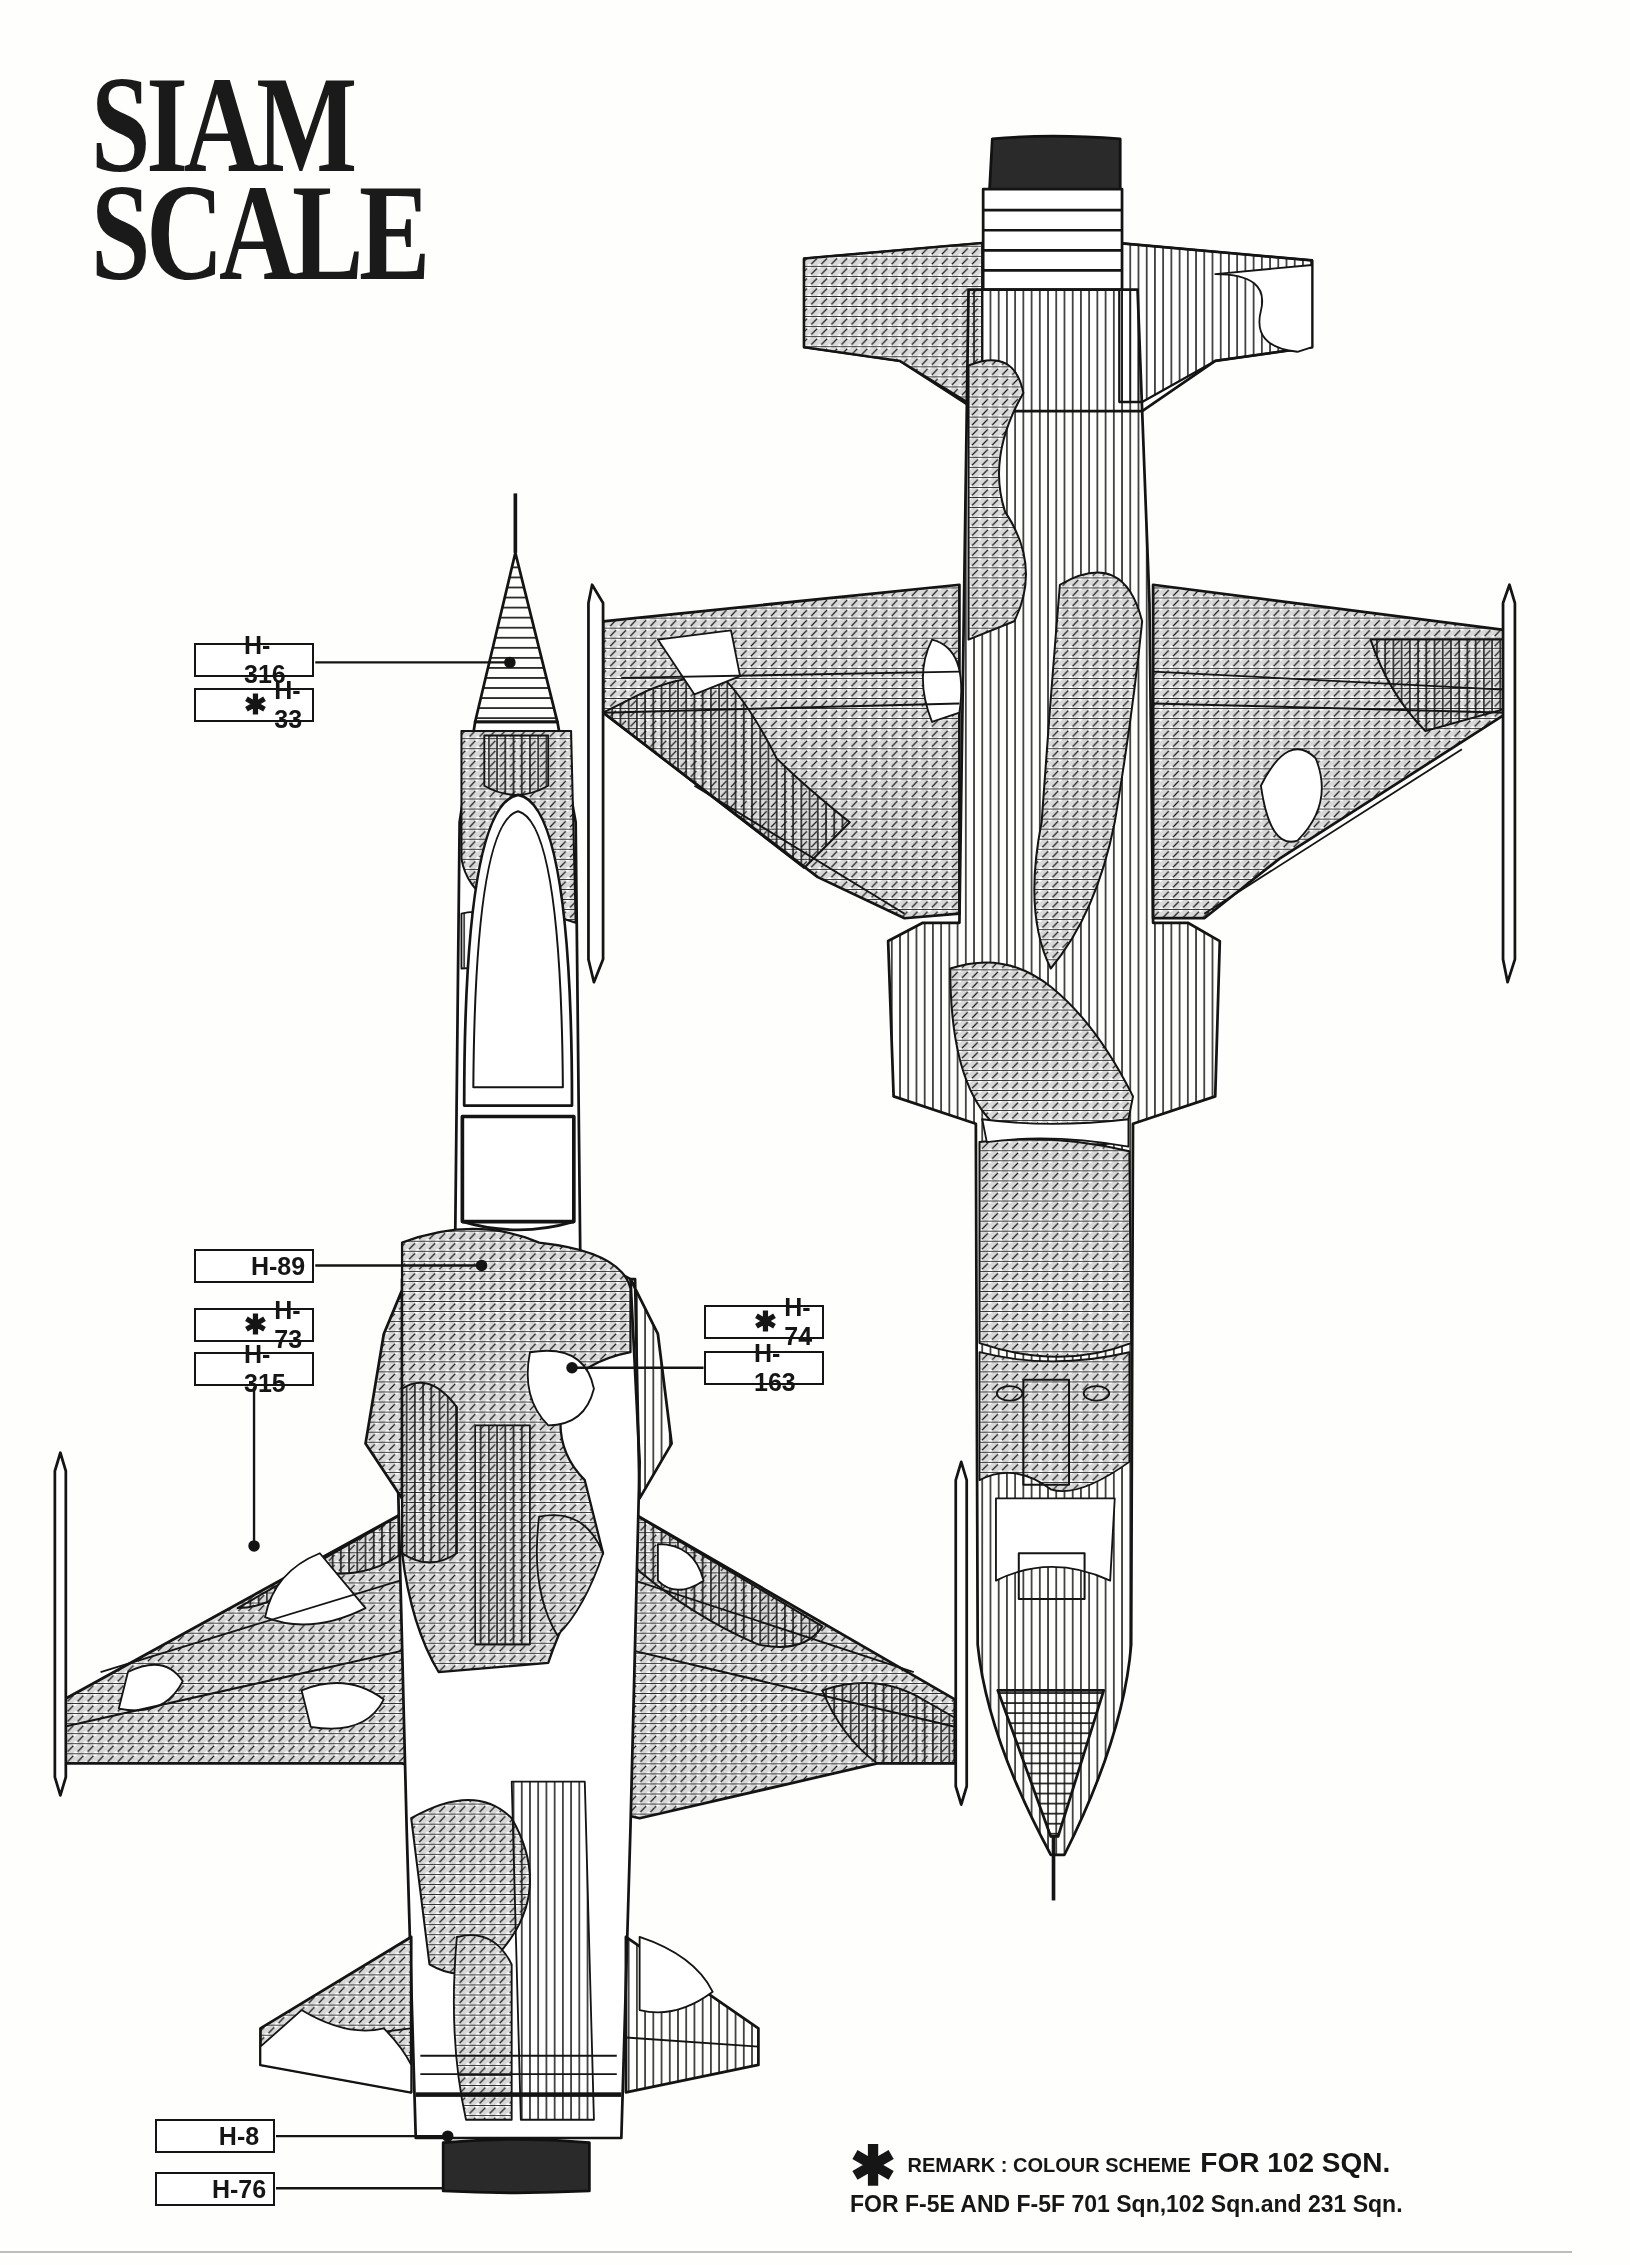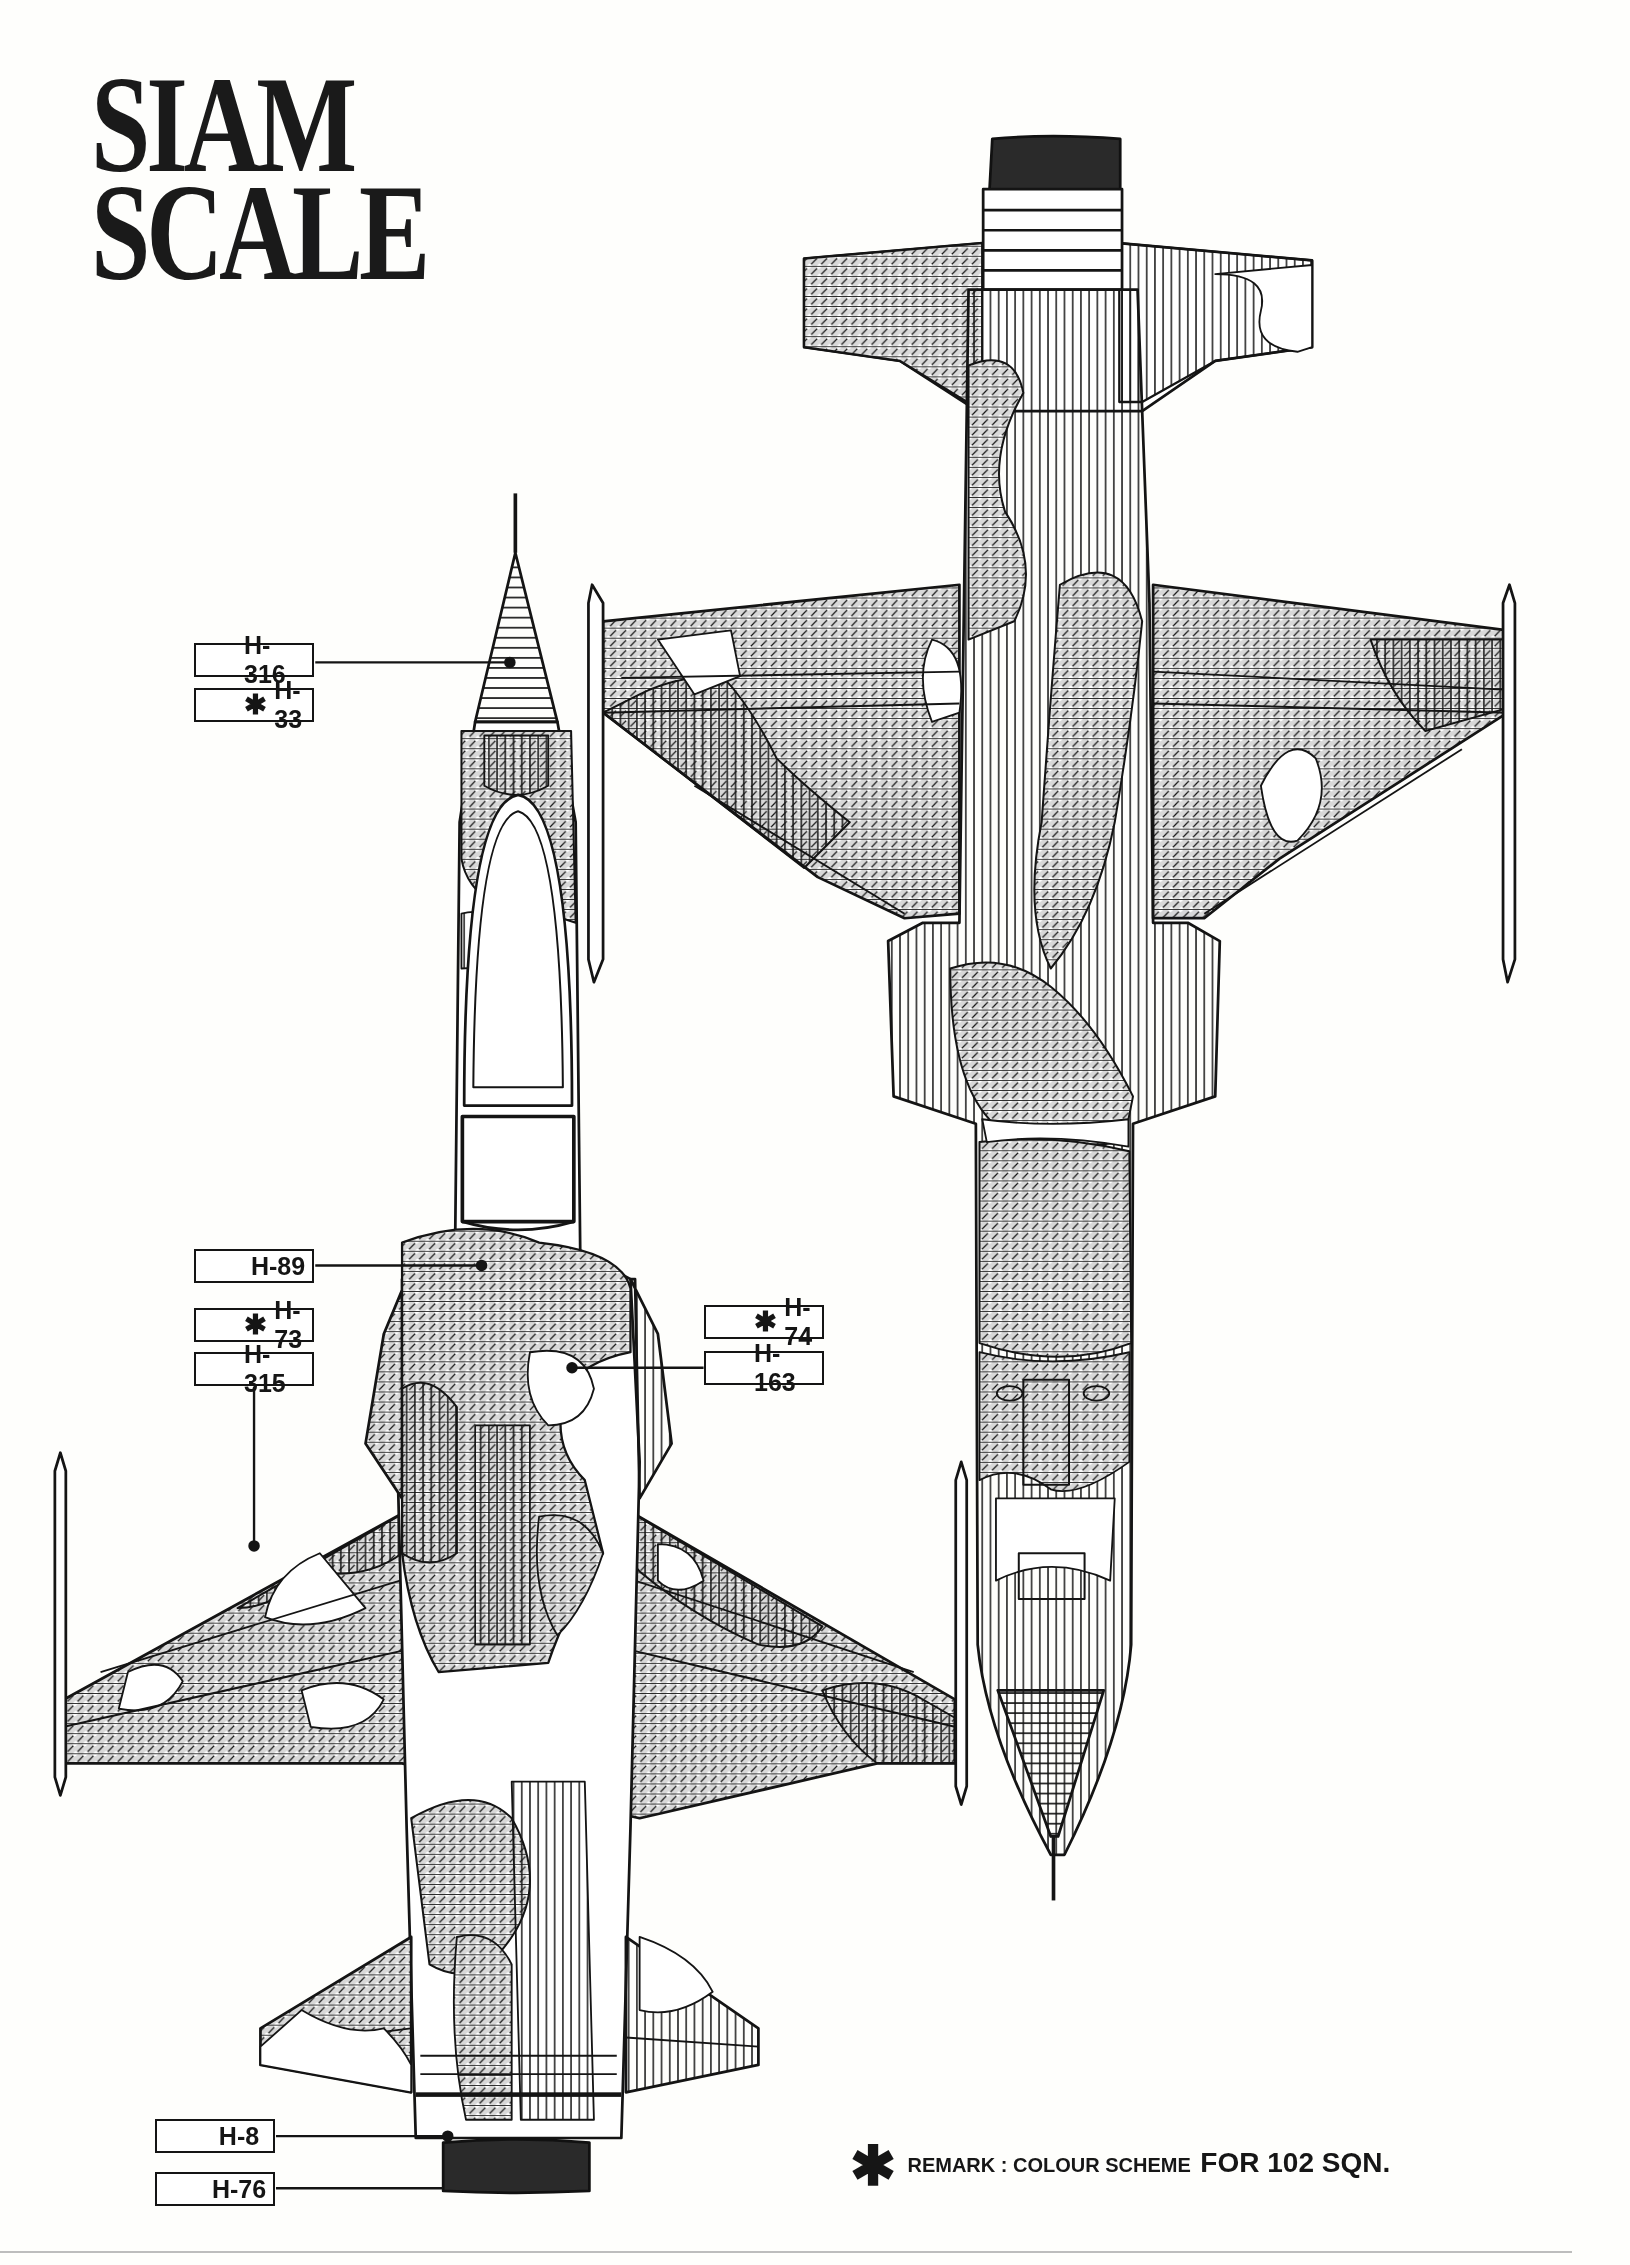--- a/index.html
+++ b/index.html
@@ -222,16 +222,17 @@
   </div>
   <div class="label-box" style="left:155px;top:2172px">
     <span>H-76</span>
   </div>
 
   <div class="remark">
     <span class="star">✱</span>
     <span class="small">REMARK : COLOUR SCHEME</span>
     <span class="big">FOR 102 SQN.</span>
   </div>
+  <div class="footnote">FOR F-5E AND F-5F 701 Sqn,102 Sqn.and 231 Sqn.</div>
 
   <div class="edge-line"></div>
 </div>
 
 
 </body></html>

